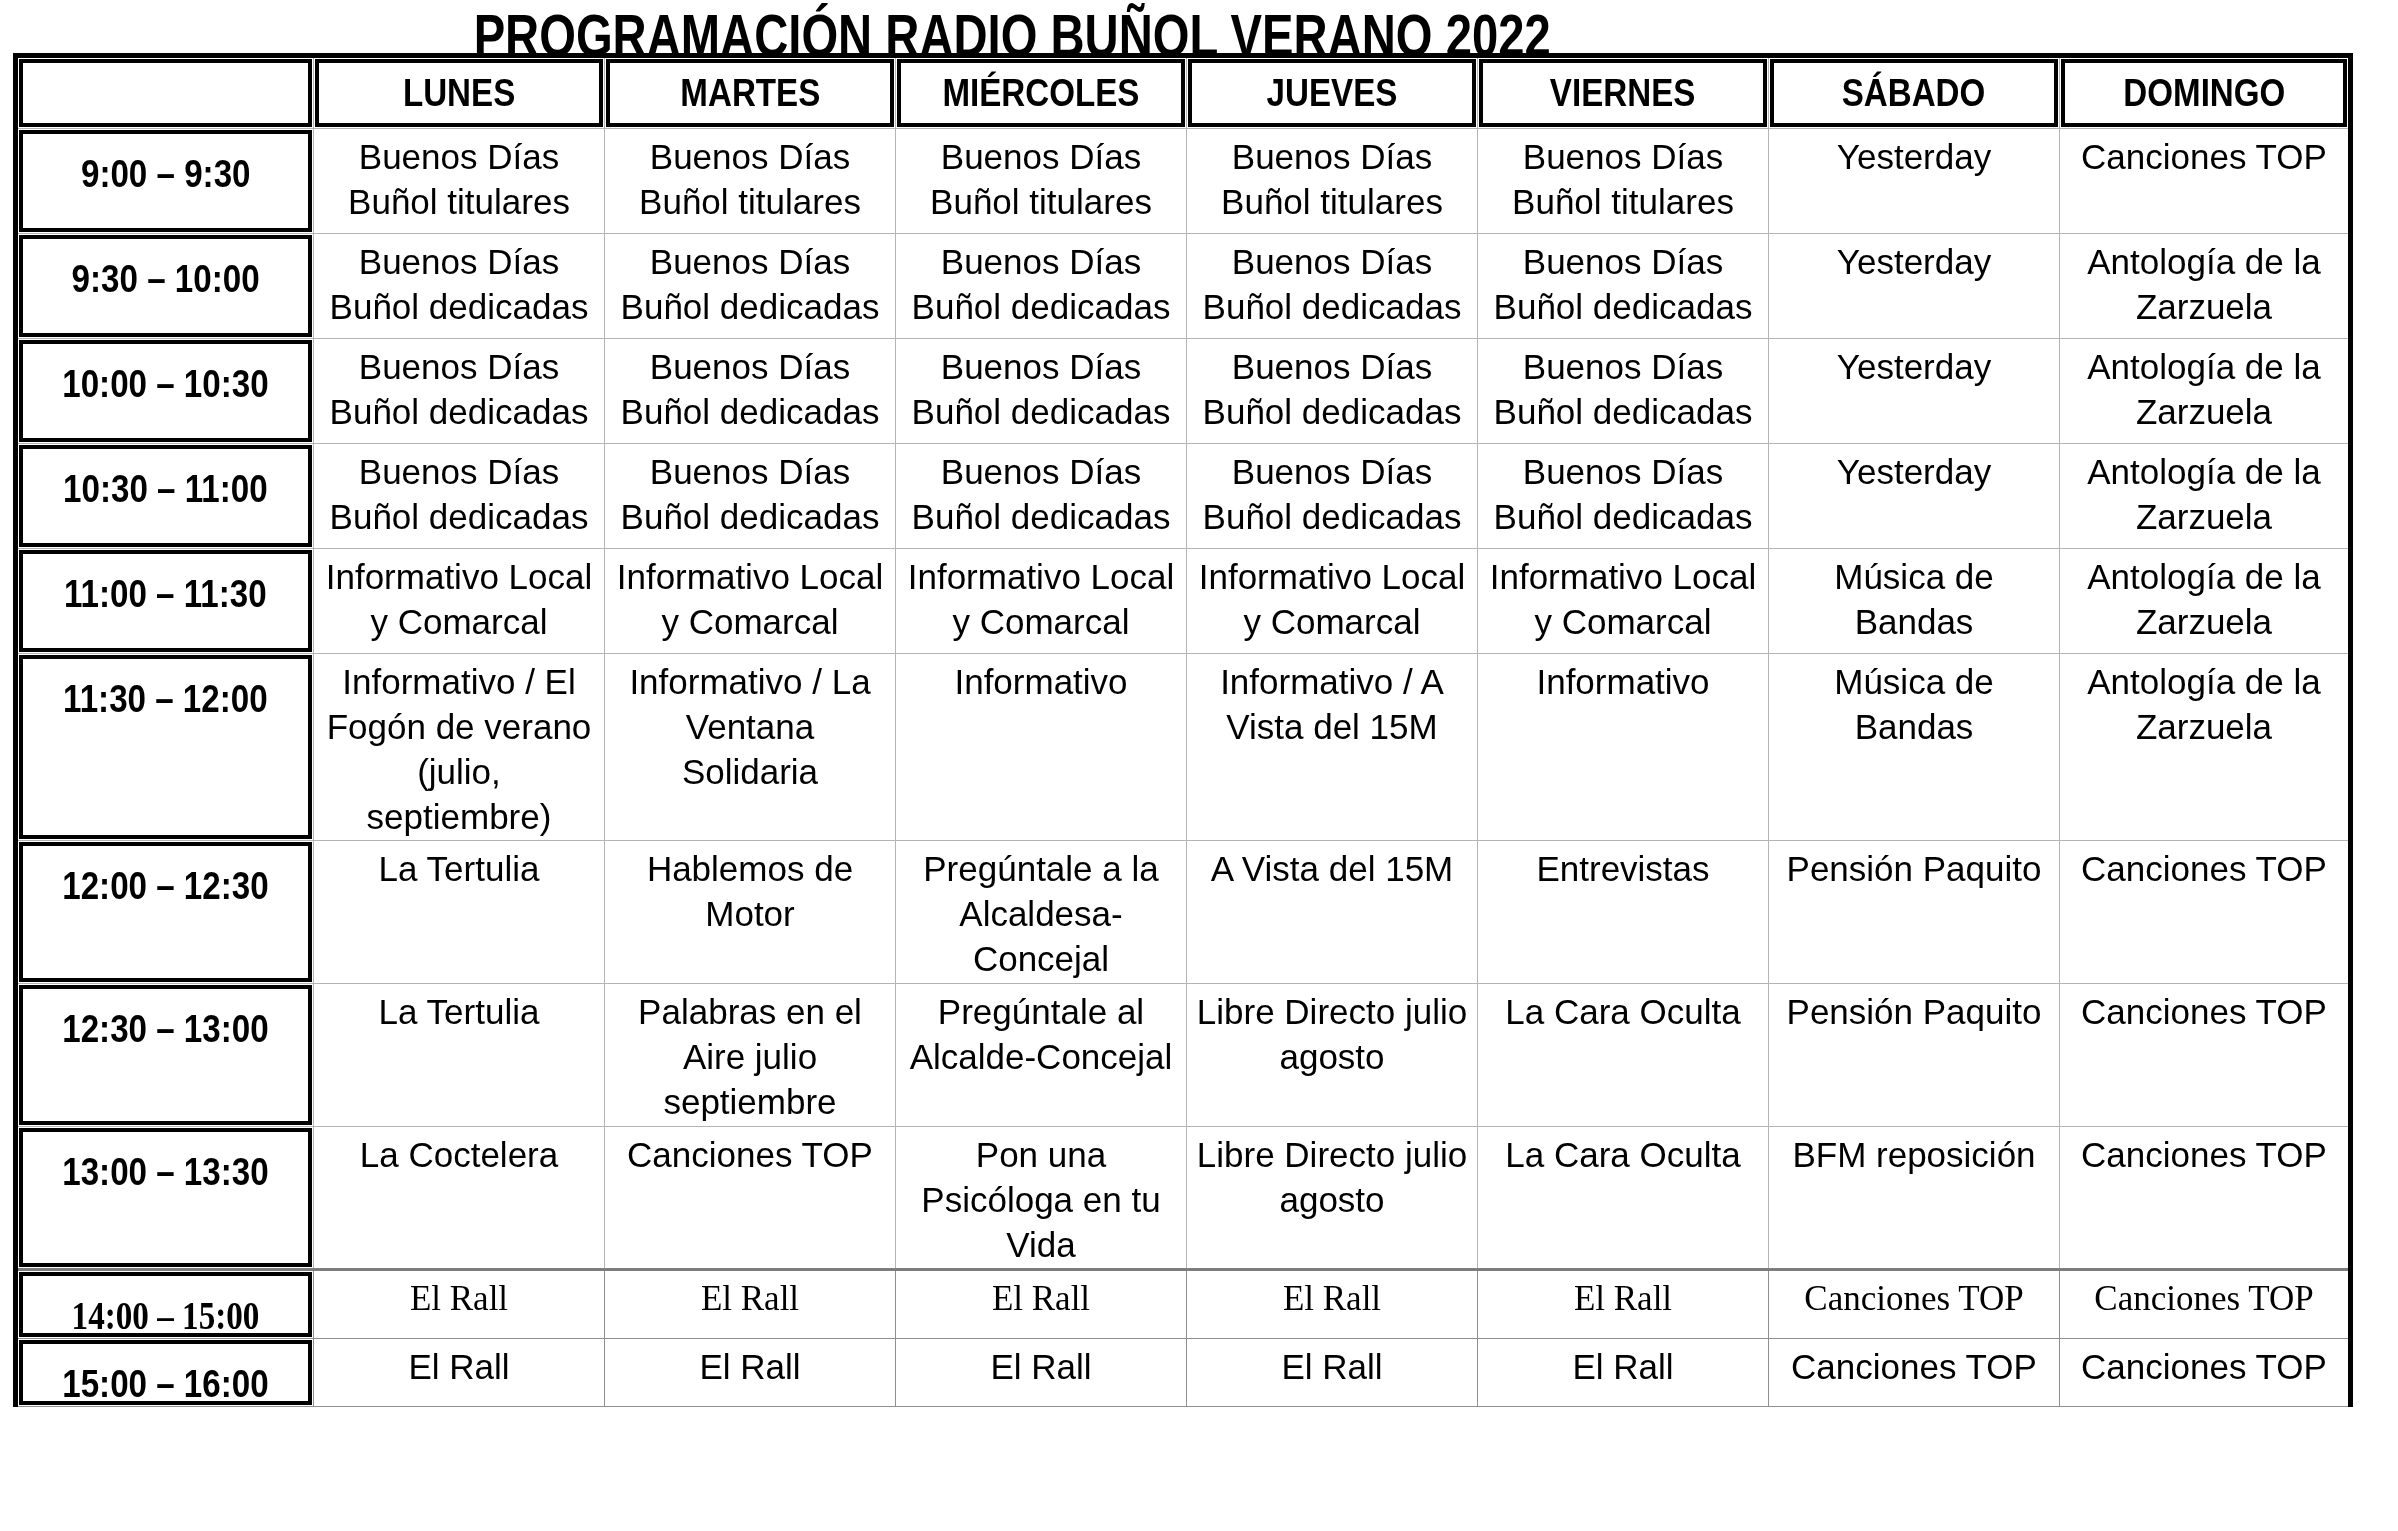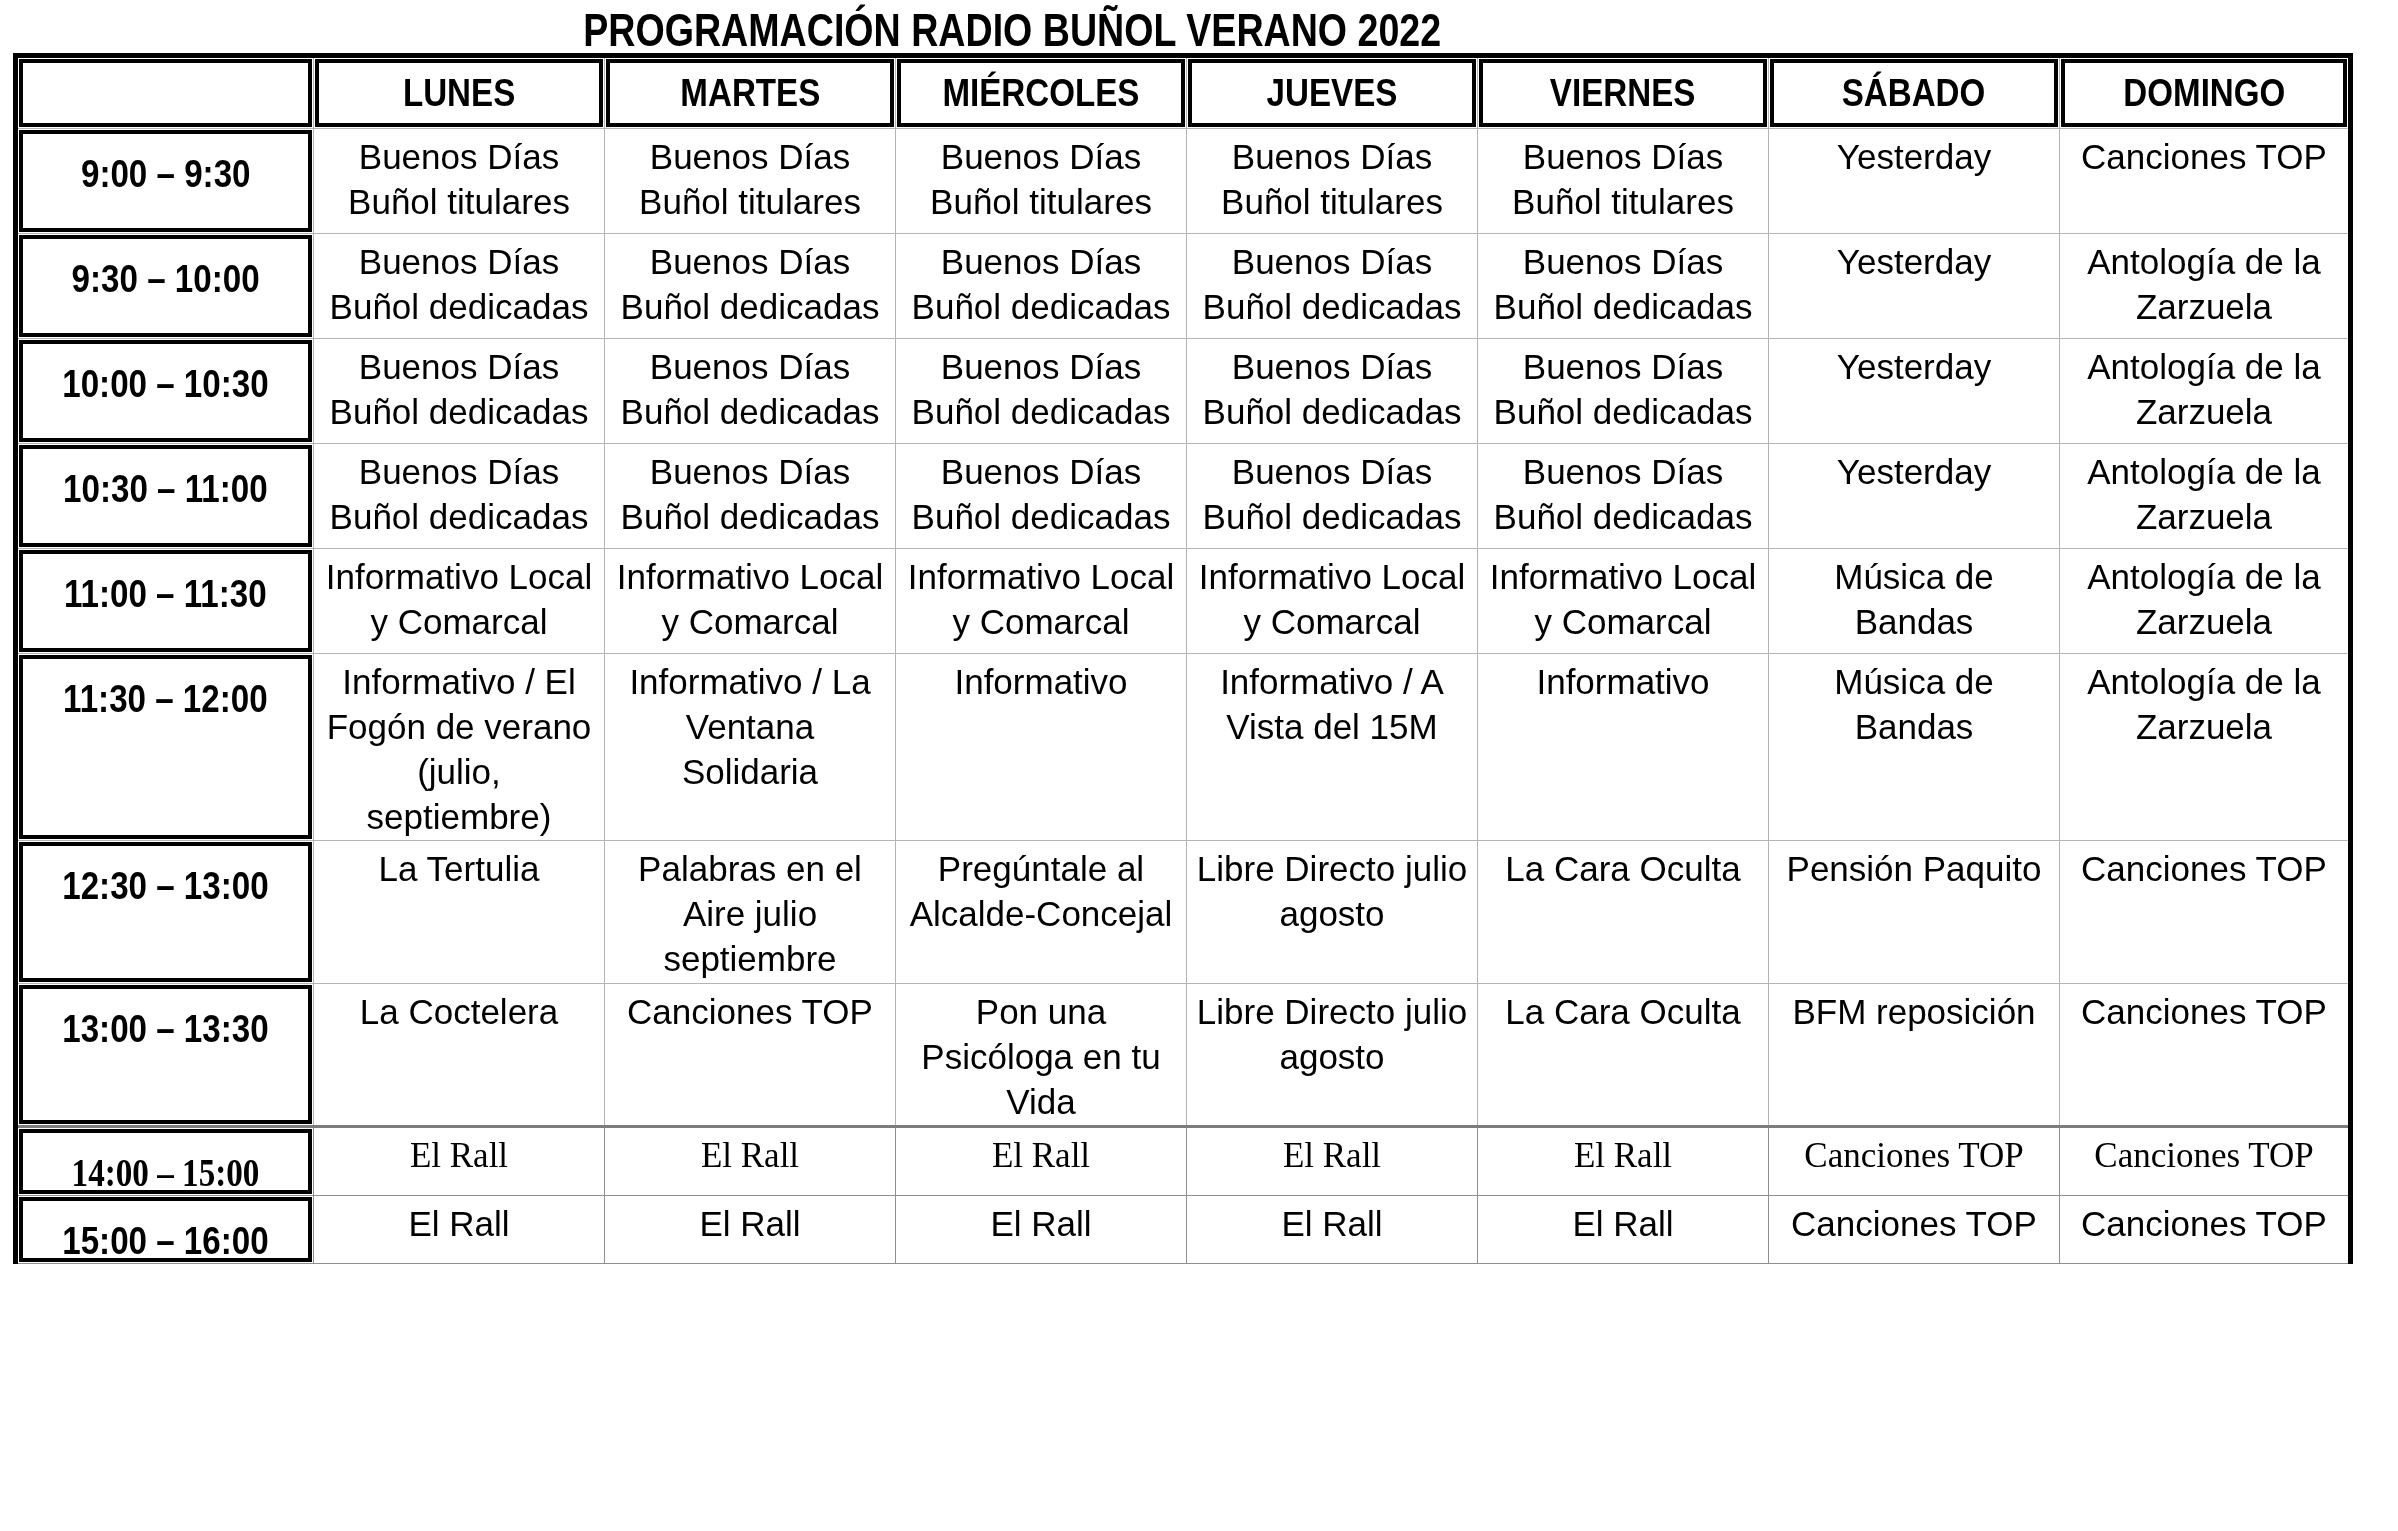--- a/index.html
+++ b/index.html
@@ -1,17 +1,17 @@
 <!DOCTYPE html>
 <html style="font-size:15px"><head>
 <meta charset="utf-8">
 <style>
   html,body{margin:0;padding:0;background:#fff;color:#000;font-family:"Liberation Sans","DejaVu Sans",sans-serif;}
   .page{position:relative;width:2399px;height:1532px;background:#fff;overflow:hidden;}
-  .title{position:absolute;top:1.9px;left:0;width:2024px;text-align:center;font-size:47px;font-weight:bold;}
+  .title{position:absolute;top:1.9px;left:0;width:2024px;text-align:center;font-size:59px;font-weight:bold;}
   .title-inner{display:inline-block;transform:scaleX(0.80);transform-origin:center;white-space:nowrap;}
   table.sched{position:absolute;left:13px;top:53px;width:2340px;table-layout:fixed;border-collapse:collapse;background:#fff;border:5.6px solid #000;border-bottom:1.9px solid #999;}
   col.timecol{width:298px;}
   th,td{padding:0;margin:0;text-align:center;vertical-align:top;border:0.9px solid #b4b4b4;overflow:hidden;}
   th.day{vertical-align:middle;font-size:39px;font-weight:bold;position:relative;background:#fff;}
   th.day::after,td.time::after{content:"";position:absolute;left:0.9px;right:0.9px;top:0.9px;bottom:0.9px;border:4.7px solid #000;pointer-events:none;}
   td.time{font-size:39px;font-weight:bold;position:relative;padding-top:22px;line-height:45px;background:#fff;}
   .cond{display:inline-block;transform:scaleX(0.85);transform-origin:center;white-space:nowrap;}
   td.prog{font-size:35px;line-height:45px;padding:4.7px 5.6px 0 5.6px;white-space:pre-line;}
   tr.rhead{height:73px;}
@@ -150,20 +150,33 @@
       <td class="prog">Informativo</td>
       <td class="prog">Informativo / A
 Vista del 15M</td>
       <td class="prog">Informativo</td>
       <td class="prog">Música de
 Bandas</td>
       <td class="prog">Antología de la
 Zarzuela</td>
     </tr>
 
+    <tr class="r153">
+      <td class="time"><span class="cond">12:00 – 12:30</span></td>
+      <td class="prog">La Tertulia</td>
+      <td class="prog">Hablemos de
+Motor</td>
+      <td class="prog">Pregúntale a la
+Alcaldesa-
+Concejal</td>
+      <td class="prog">A Vista del 15M</td>
+      <td class="prog">Entrevistas</td>
+      <td class="prog">Pensión Paquito</td>
+      <td class="prog">Canciones TOP</td>
+    </tr>
 
     <tr class="r153">
       <td class="time"><span class="cond">12:30 – 13:00</span></td>
       <td class="prog">La Tertulia</td>
       <td class="prog">Palabras en el
 Aire julio
 septiembre</td>
       <td class="prog">Pregúntale al
 Alcalde-Concejal</td>
       <td class="prog">Libre Directo julio

